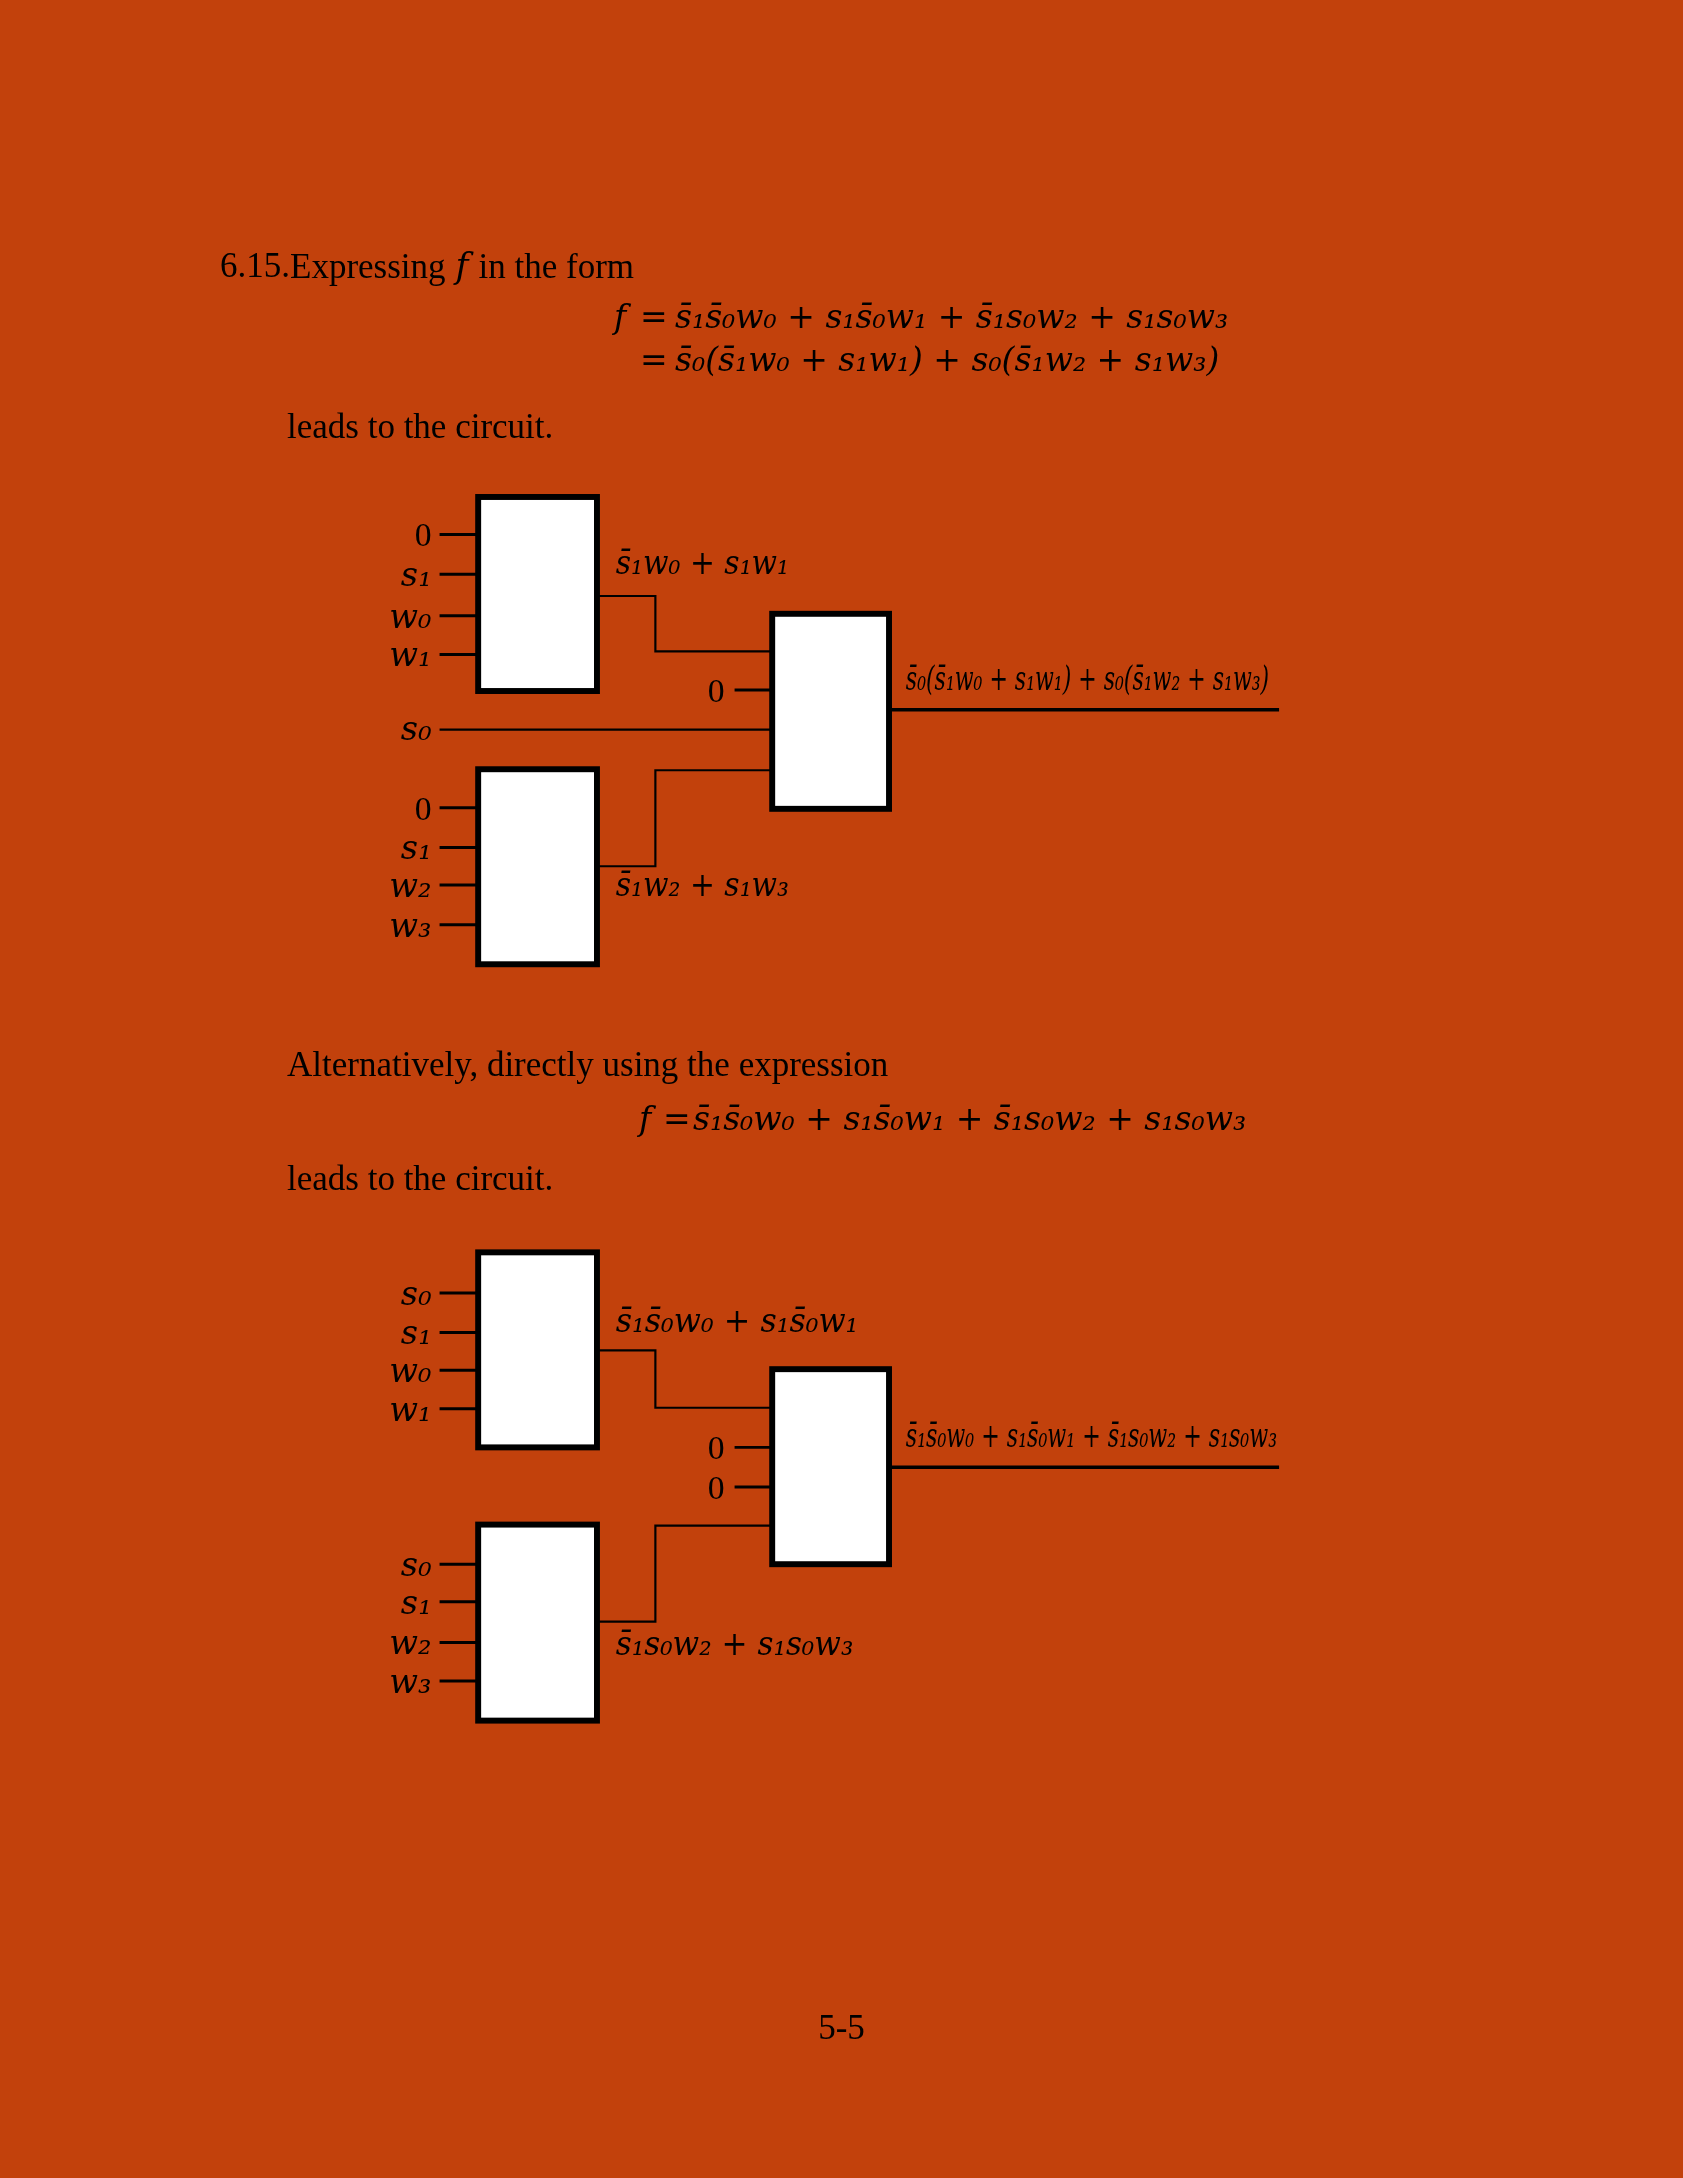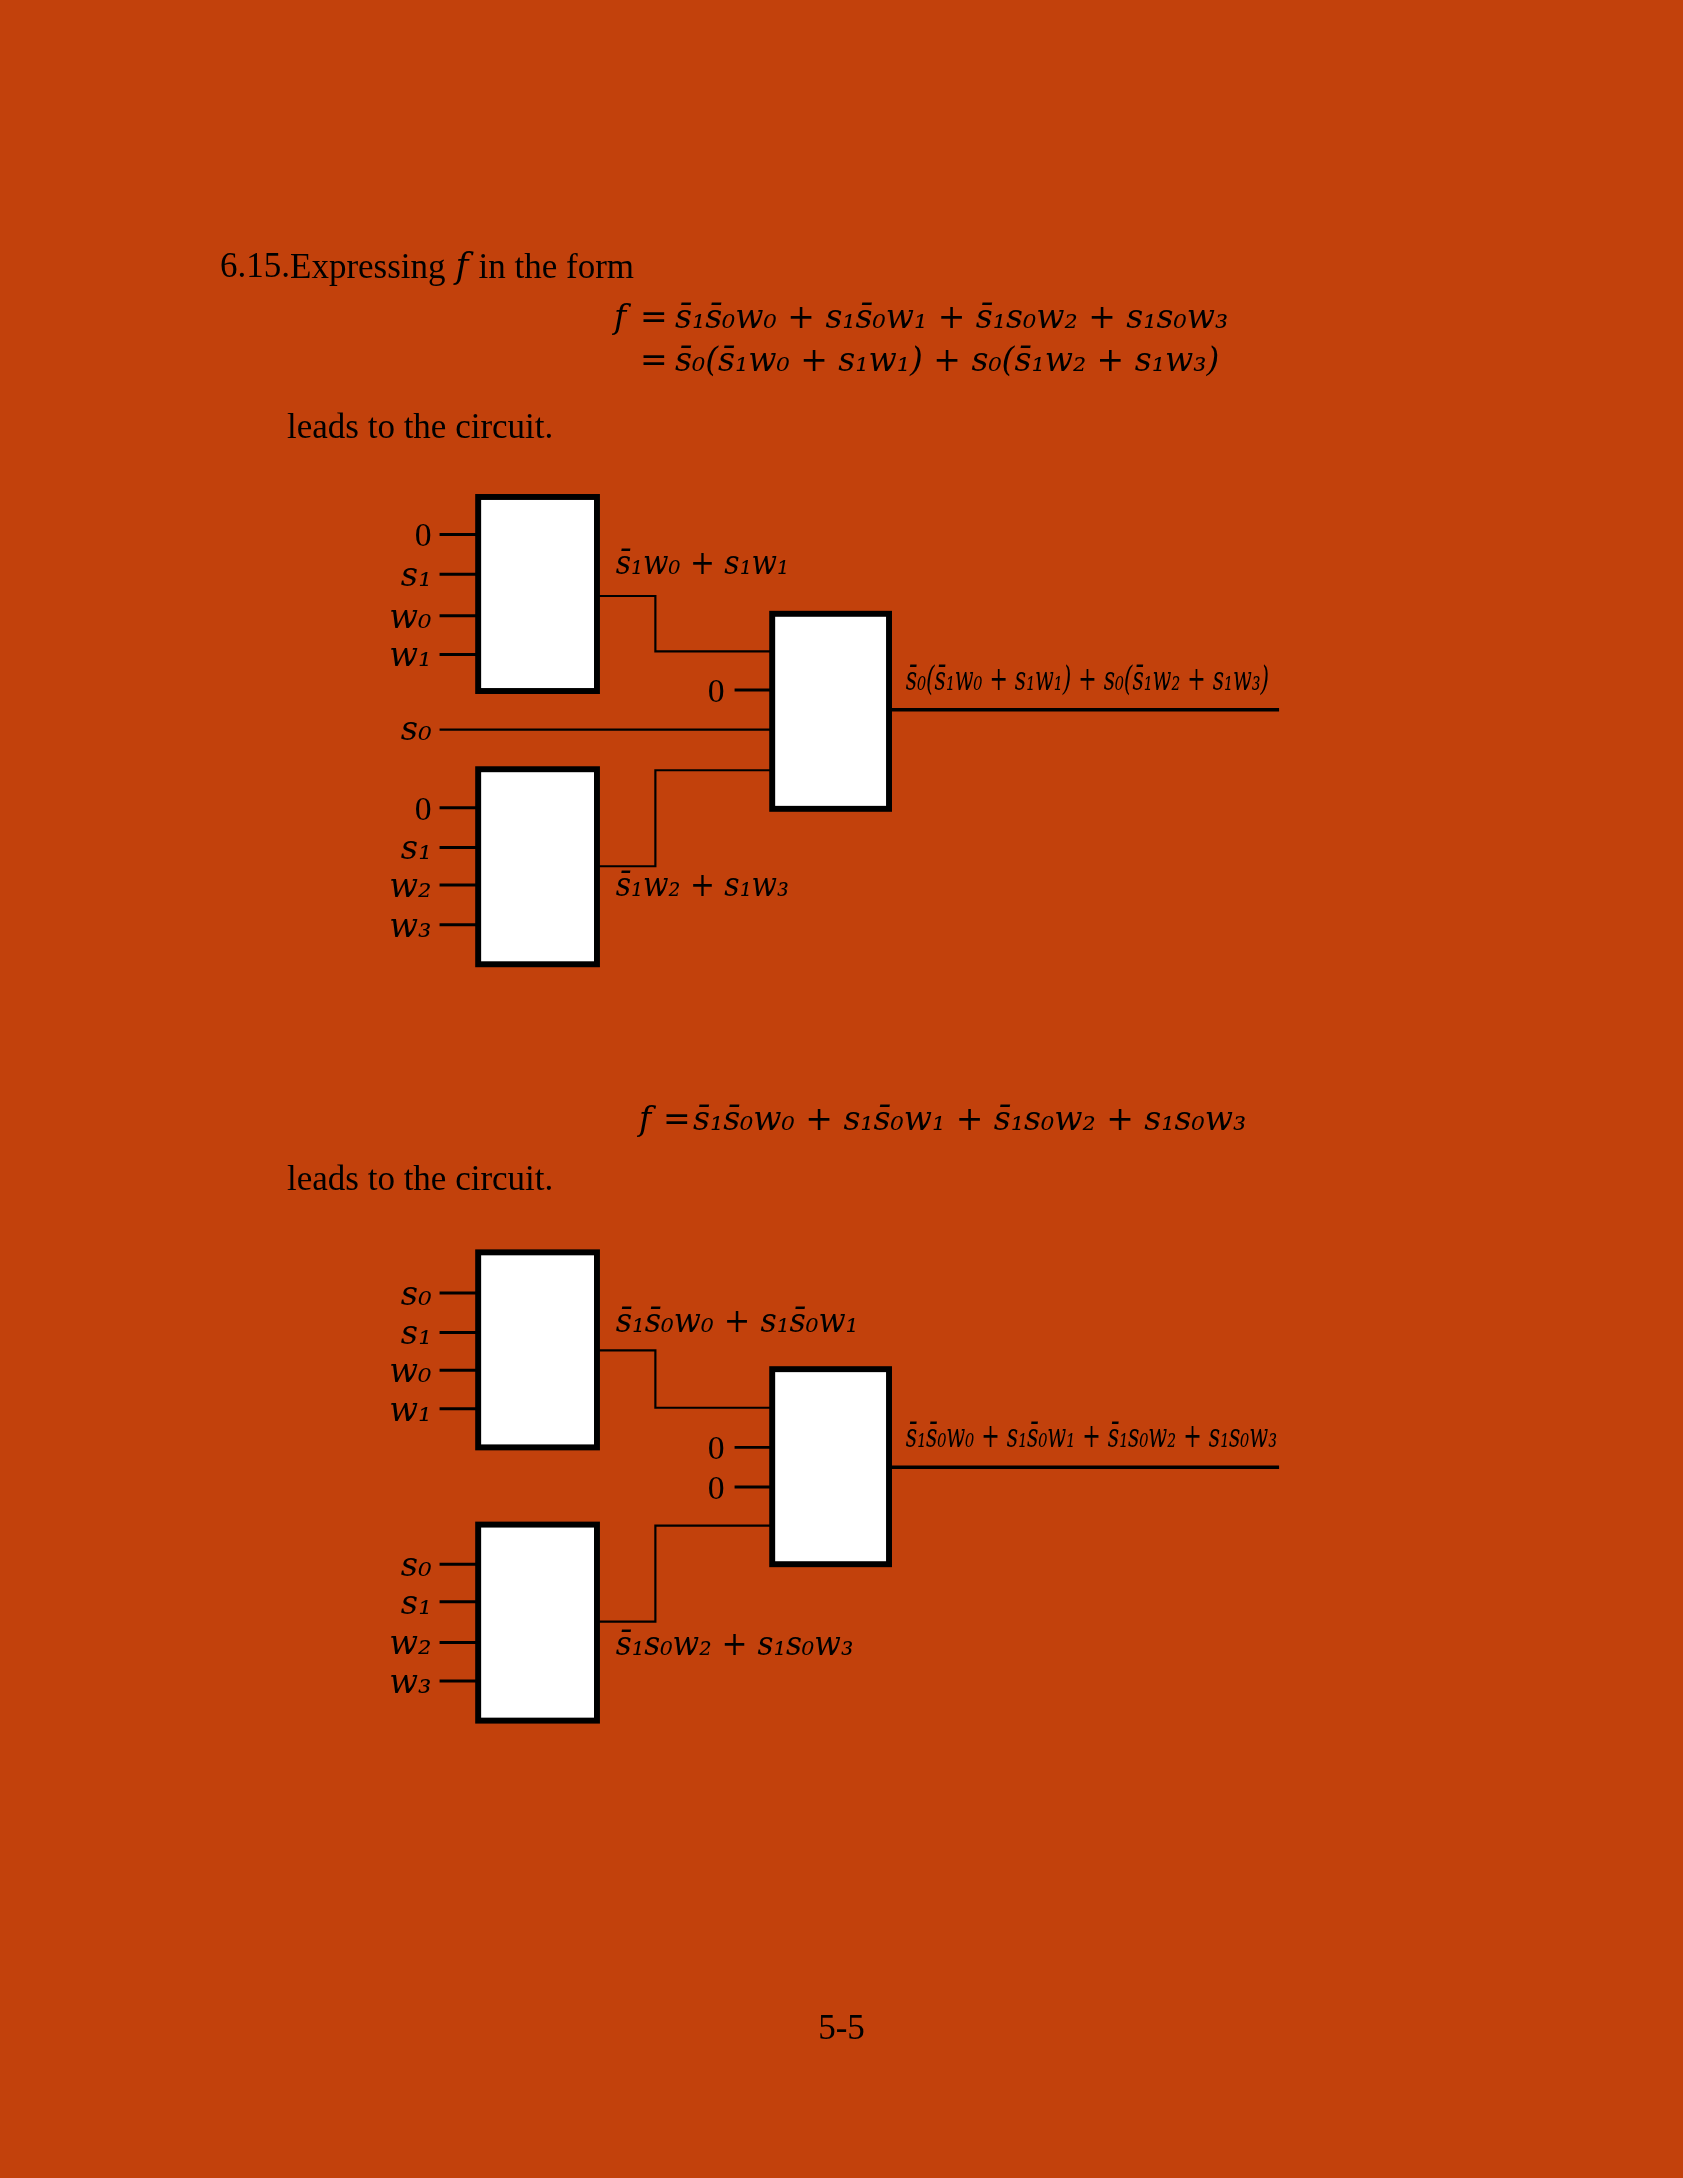--- a/index.html
+++ b/index.html
@@ -32,20 +32,21 @@
   </span>
 
   <span class="abs math" style="left:614px;top:296px;">f</span>
   <span class="abs math math-rel" style="left:640px;top:296px;">=</span>
   <span class="abs math" style="left:675px;top:296px;">s̄₁s̄₀w₀ + s₁s̄₀w₁ + s̄₁s₀w₂ + s₁s₀w₃</span>
   <span class="abs math math-rel" style="left:640px;top:339px;">=</span>
   <span class="abs math" style="left:675px;top:339px;">s̄₀(s̄₁w₀ + s₁w₁) + s₀(s̄₁w₂ + s₁w₃)</span>
 
   <span class="abs body-text" style="left:287px;top:407px;">leads to the circuit.</span>
 
+  <span class="abs body-text" style="left:287px;top:1045px;">Alternatively, directly using the expression</span>
 
   <span class="abs math" style="left:639px;top:1098px;">f</span>
   <span class="abs math math-rel" style="left:663px;top:1098px;">=</span>
   <span class="abs math" style="left:693px;top:1098px;">s̄₁s̄₀w₀ + s₁s̄₀w₁ + s̄₁s₀w₂ + s₁s₀w₃</span>
 
   <span class="abs body-text" style="left:287px;top:1159px;">leads to the circuit.</span>
 
   <svg class="abs" style="left:0;top:0;" width="1683" height="2178" viewBox="0 0 1700 2200">
 
     <g stroke="#000" fill="none">

